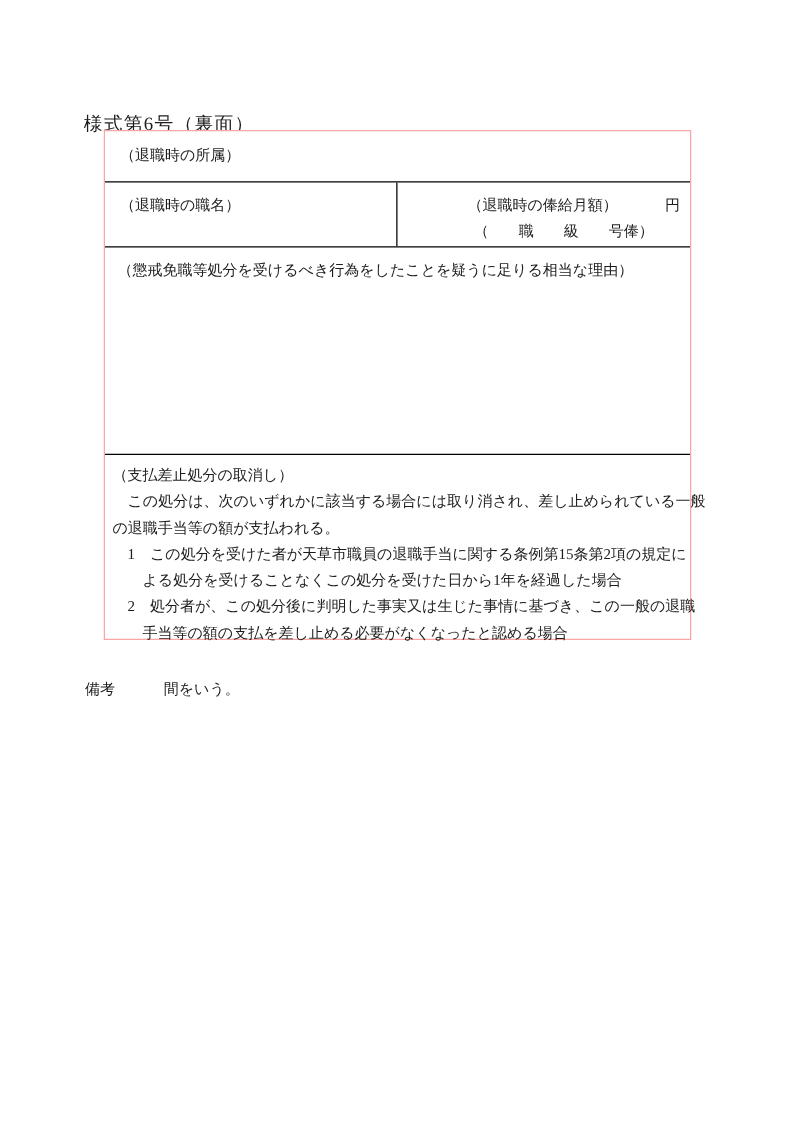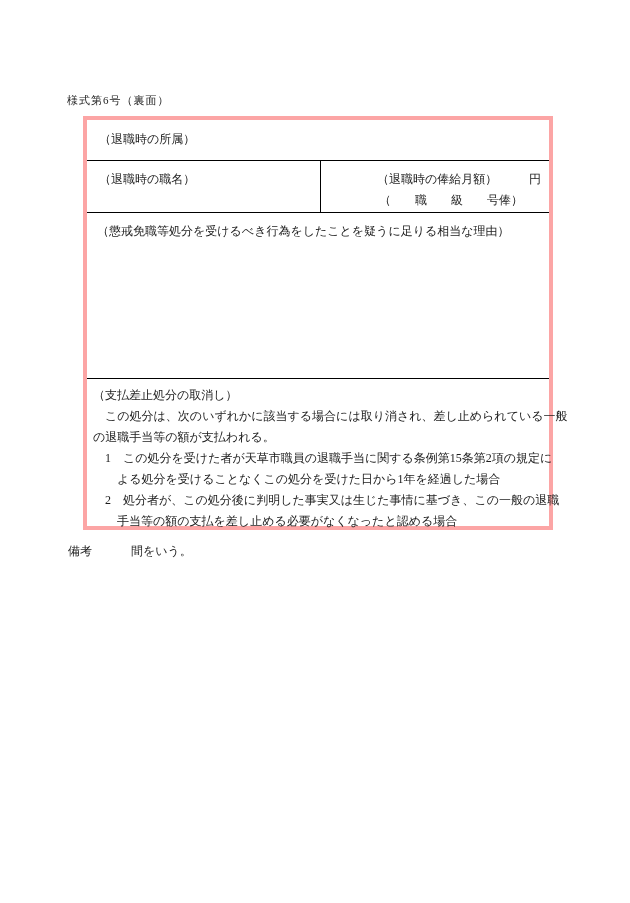--- a/index.html
+++ b/index.html
@@ -12,29 +12,29 @@
   .page {
     position:relative;
     width:630px; height:903px;
     background:#ffffff;
     font-size:12px;
     line-height:21px;
   }
   .form-title {
     position:absolute;
     left:67px; top:90px;
-    font-size:11px;
+    font-size:15px;
     letter-spacing:1px;
     white-space:pre;
   }
   .form-table {
     position:absolute;
-    left:83px; top:116px;
+    left:83px; top:104px;
     width:470px;
-    border:4px solid #fca5a5;
+    border:1px solid #fca5a5;
     background:#fff;
   }
   .row { width:100%; }
   .row + .row { border-top:1px solid #000; }
   .row-affiliation { height:40px; padding:9px 12px 0 12px; }
   .row-jobtitle { height:52px; display:flex;gap:43px; }
   .cell-jobtitle {
     width:234px; flex:0 0 234px;
     border-right:1px solid #000;
     padding:8px 10px 0 12px;

